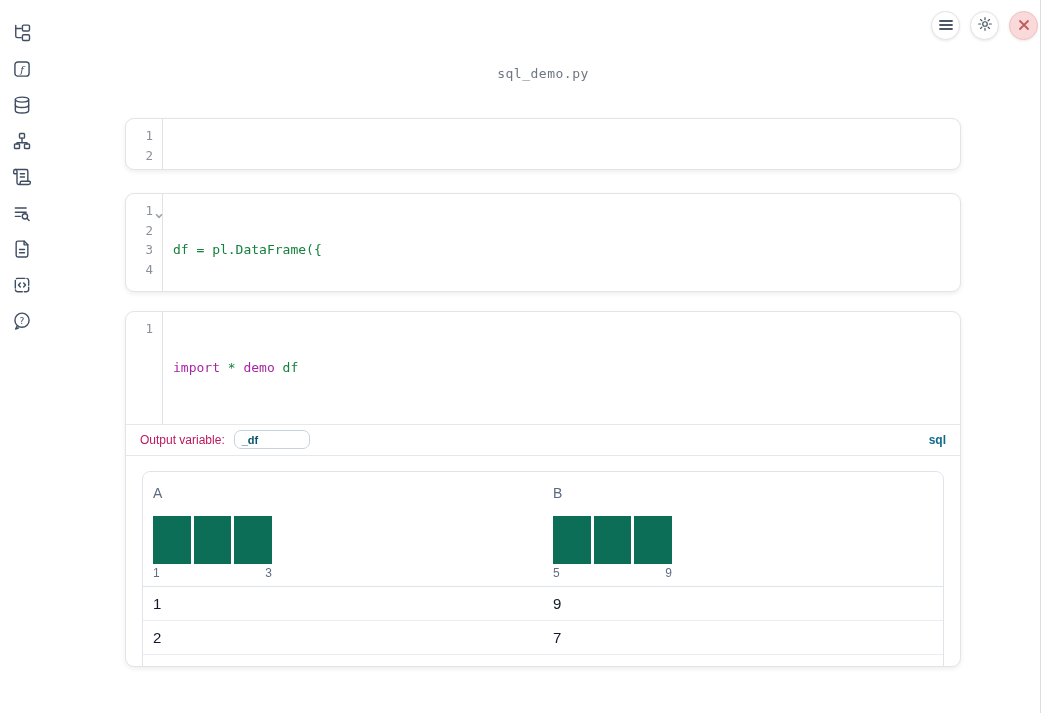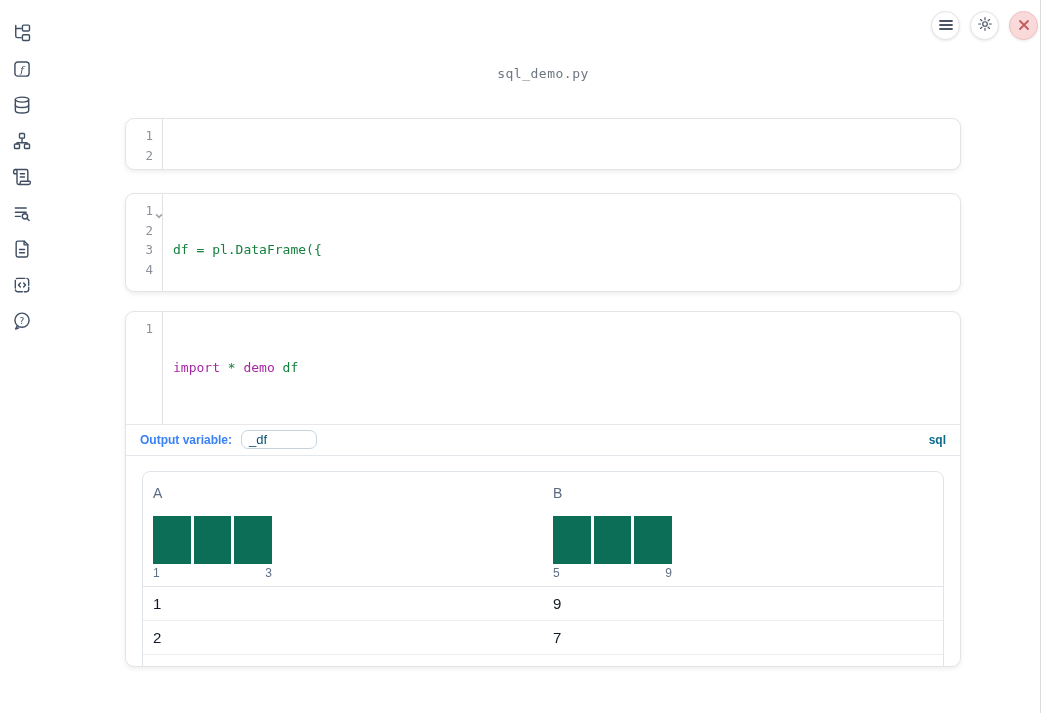--- a/index.html
+++ b/index.html
@@ -44,24 +44,24 @@
   .code { padding:7px 0 7px 10px; font:13px/19.5px "DejaVu Sans Mono", monospace;
           color:#1b1f24; white-space:pre; flex:1; }
   .tok-kw  { color:#a626a4; }
   .tok-pl  { color:#15803d; }
 
   #cell-sql .code-area { border-bottom:1px solid #e8e8ea; }
 
   
   .outvar-row { height:31px; display:flex; align-items:center; padding:0 14px;
                 border-bottom:1px solid #e4e7ec; }
-  .outvar-label { font-size:12px; font-weight:bold; color:#3b82f6; }
+  .outvar-label { font-size:12px; font-weight:normal; color:#be185d; }
   .outvar-input { margin-left:9px; width:76px; height:19px; border:1px solid #c6d3dc;
                   border-radius:7px; display:flex; align-items:center; padding:0 7px;
-                  font-size:13px; font-weight:normal; color:#0a5170; background:#fff; }
+                  font-size:11px; font-weight:bold; color:#0a5170; background:#fff; }
   .lang-badge { margin-left:auto; font-size:12px; font-weight:bold; color:#0e6b8c; }
 
   
   .output-section { padding:15px 16px 0; }
   .table-card { border:1px solid #dfe4ea; border-radius:8px; overflow:hidden; background:#fff; }
   .thead { display:flex; border-bottom:1px solid #dfe4ea; }
   .th { width:50%; padding:12px 10px 6px; }
   .col-label { font-size:14px; line-height:18px; color:#5a6a80; }
   .hist { margin-top:14px; width:119px; }
   .hist-bars { display:flex; gap:3px; height:48px; align-items:flex-end; }

